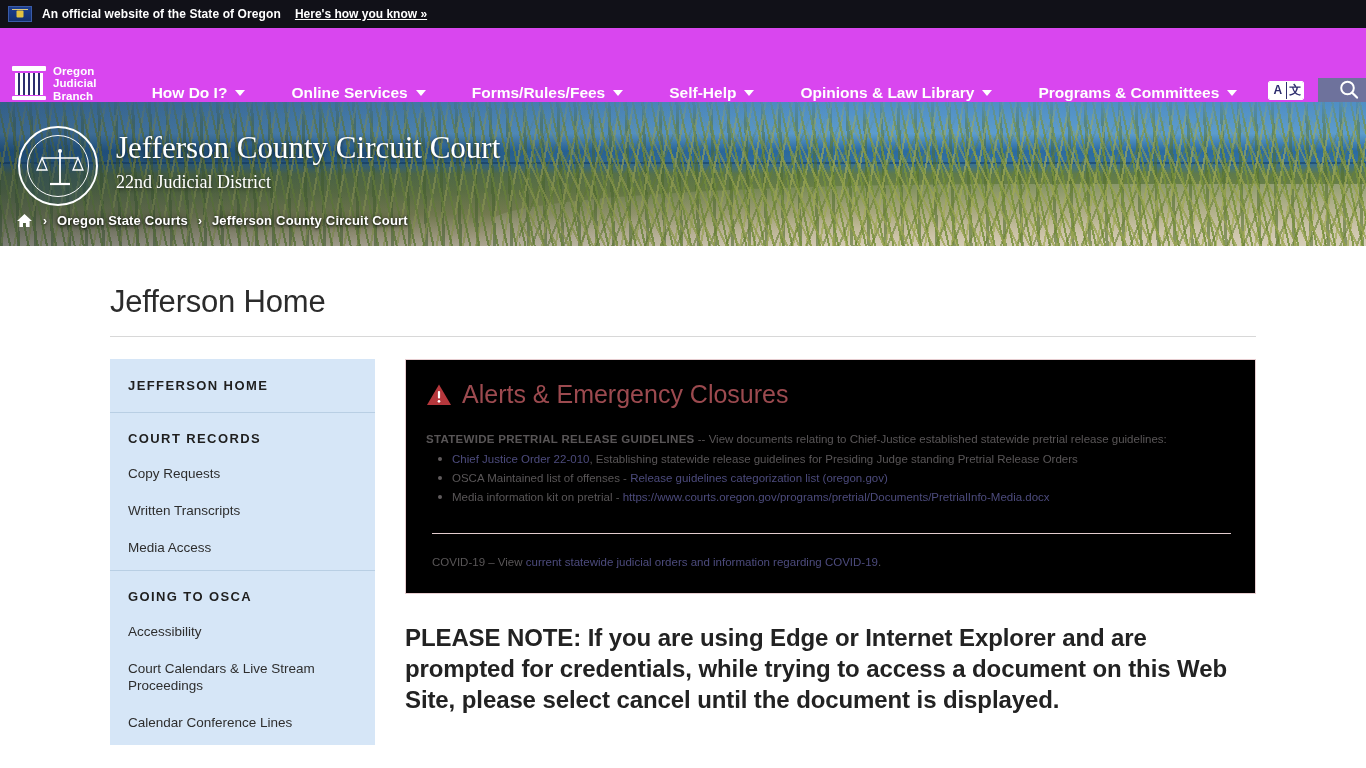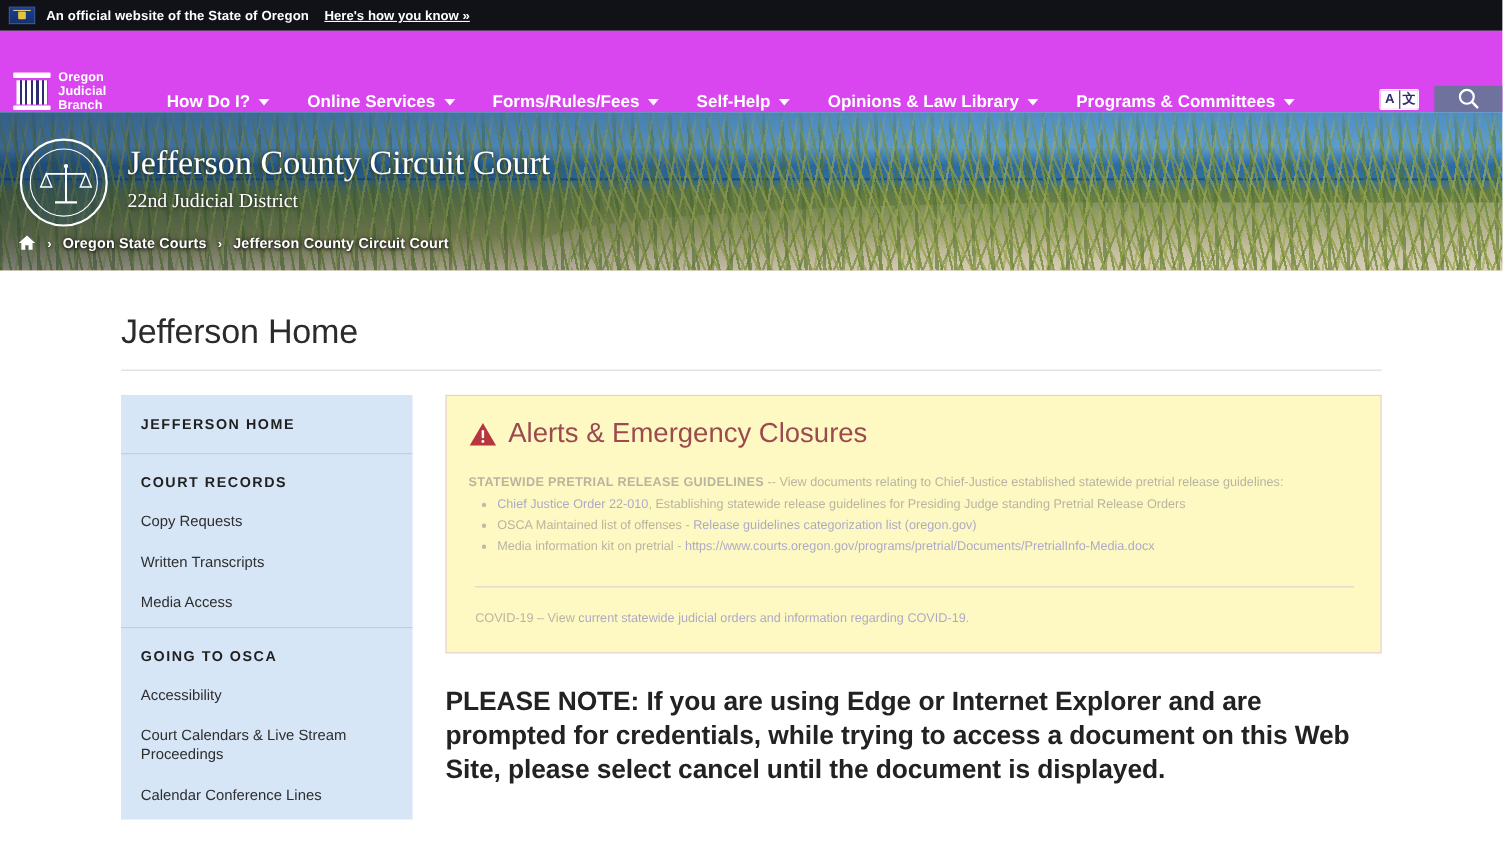--- a/index.html
+++ b/index.html
@@ -100,20 +100,21 @@
     font-size: 11.5px;
     font-weight: bold;
     line-height: 12.5px;
     letter-spacing: 0.1px;
   }
   .navlinks {
     display: flex;
     align-items: stretch;
     flex: 1 1 auto;
     padding-left: 24px;
+    gap: 12px;
   }
   .navitem {
     display: flex;
     align-items: center;
     color: #ffffff;
     font-size: 15.5px;
     font-weight: bold;
     padding: 0 17px;
     white-space: nowrap;
     cursor: pointer;
@@ -335,21 +336,21 @@
     line-height: 17px;
     text-decoration: none;
     cursor: pointer;
   }
   .side-section .side-head + .side-link { padding-top: 0; }
 
   
   .main { flex: 1 1 auto; padding-left: 30px; }
 
   .alert-box {
-    background: #fef9c3;
+    background: #000000;
     border: 1px solid #e6cdd0;
     padding: 20px 24px 22px 20px;
   }
   .alert-title {
     display: flex;
     align-items: center;
     font-size: 25px;
     color: #9c4a4f;
     font-weight: normal;
     margin-bottom: 22px;

